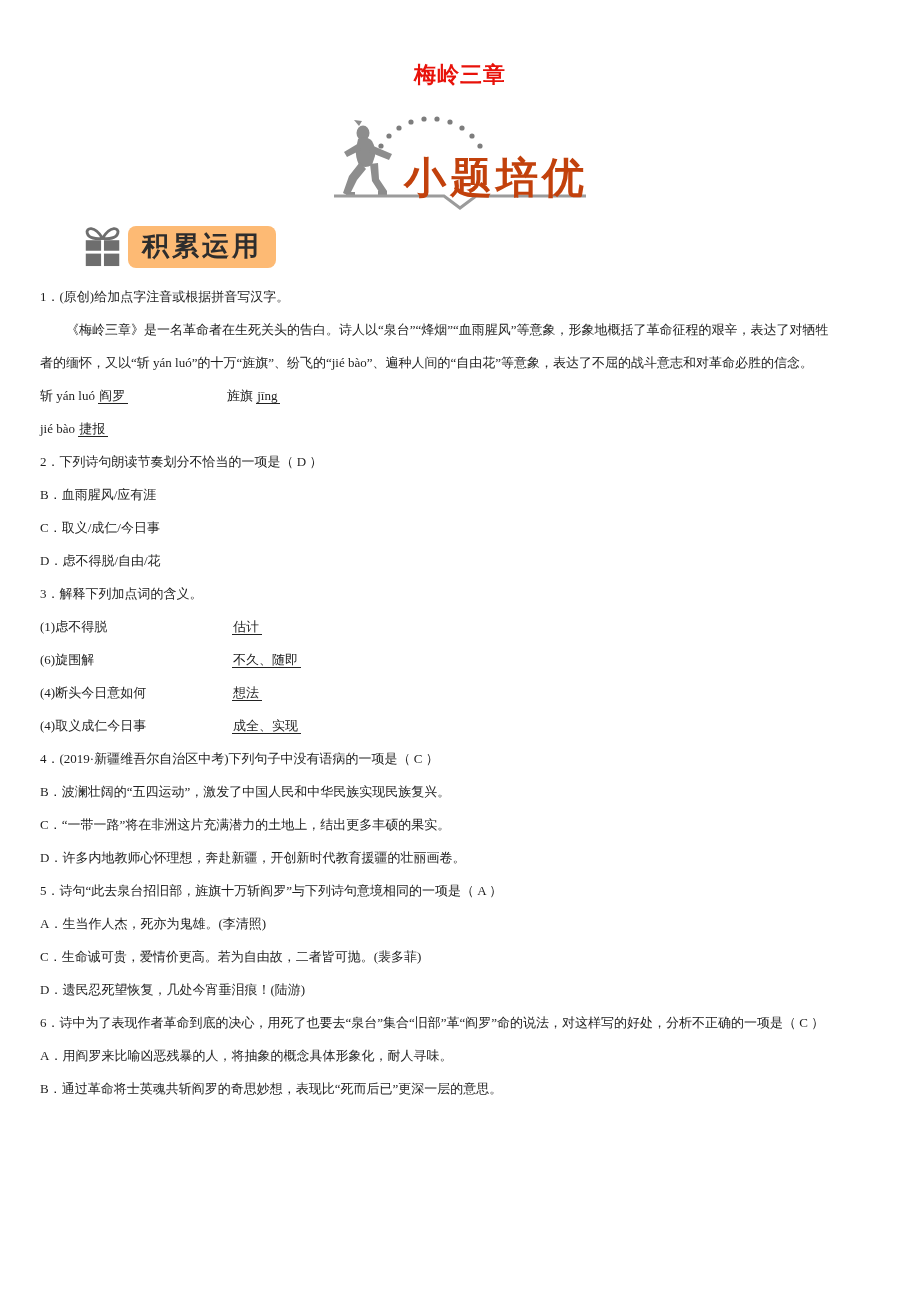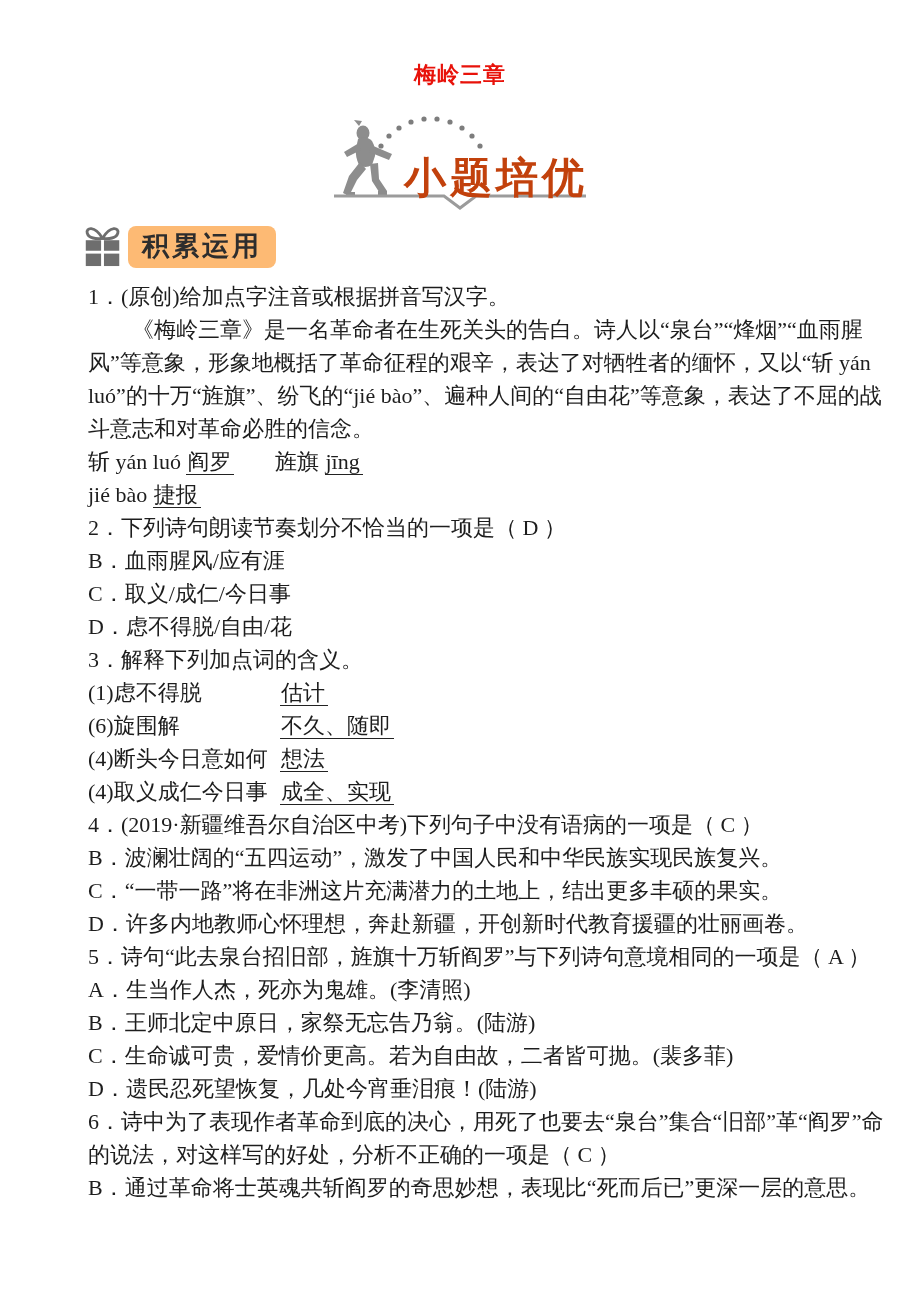--- a/index.html
+++ b/index.html
@@ -22,21 +22,21 @@
   }
   
   .section-hdr { margin:14px 0 0 84px; display:flex; align-items:center; height:46px; }
   .hdr-pill {
     margin-left:6px; background:#fdba74; border-radius:8px;
     padding:2px 14px 4px 14px;
     font-family:"Liberation Sans","DejaVu Sans",sans-serif;
     font-weight:bold; font-size:27px; color:#2d2d2d; letter-spacing:3px;
   }
   
-  .content { margin:10px 0 0 88px; width:800px; font-size:22px; line-height:33px; }
+  .content { margin:10px 0 0 40px; width:800px; font-size:13px; line-height:33px; }
   .line { min-height:33px; }
   .para { text-indent:2em;font-family:Liberation Serif, serif; }
   .blank-answer { border-bottom:1.5px solid #222; padding:0 3px 0 1px; }
   .pair1 { display:inline-block; width:187px; }
   .q3phrase { display:inline-block; width:192px; }
 </style>
 </head>
 <body>
 
 <div class="doc-title">梅岭三章</div>
@@ -120,20 +120,20 @@
     <span class="q3phrase">(4)取义成仁今日事</span><span class="blank-answer">成全、实现</span>
   </div>
 
   <div class="line">4．(2019·新疆维吾尔自治区中考)下列句子中没有语病的一项是（ C ）</div>
   <div class="line">B．波澜壮阔的“五四运动”，激发了中国人民和中华民族实现民族复兴。</div>
   <div class="line">C．“一带一路”将在非洲这片充满潜力的土地上，结出更多丰硕的果实。</div>
   <div class="line">D．许多内地教师心怀理想，奔赴新疆，开创新时代教育援疆的壮丽画卷。</div>
 
   <div class="line">5．诗句“此去泉台招旧部，旌旗十万斩阎罗”与下列诗句意境相同的一项是（ A ）</div>
   <div class="line">A．生当作人杰，死亦为鬼雄。(李清照)</div>
-  <div class="line">B．王师北定中原日，家祭无忘告乃翁。(陆游)</div>
   <div class="line">C．生命诚可贵，爱情价更高。若为自由故，二者皆可抛。(裴多菲)</div>
   <div class="line">D．遗民忍死望恢复，几处今宵垂泪痕！(陆游)</div>
 
   <div class="line">6．诗中为了表现作者革命到底的决心，用死了也要去“泉台”集合“旧部”革“阎罗”命的说法，对这样写的好处，分析不正确的一项是（ C ）</div>
+  <div class="line">A．用阎罗来比喻凶恶残暴的人，将抽象的概念具体形象化，耐人寻味。</div>
   <div class="line">B．通过革命将士英魂共斩阎罗的奇思妙想，表现比“死而后已”更深一层的意思。</div>
 
 </div>
 
 </body></html>

